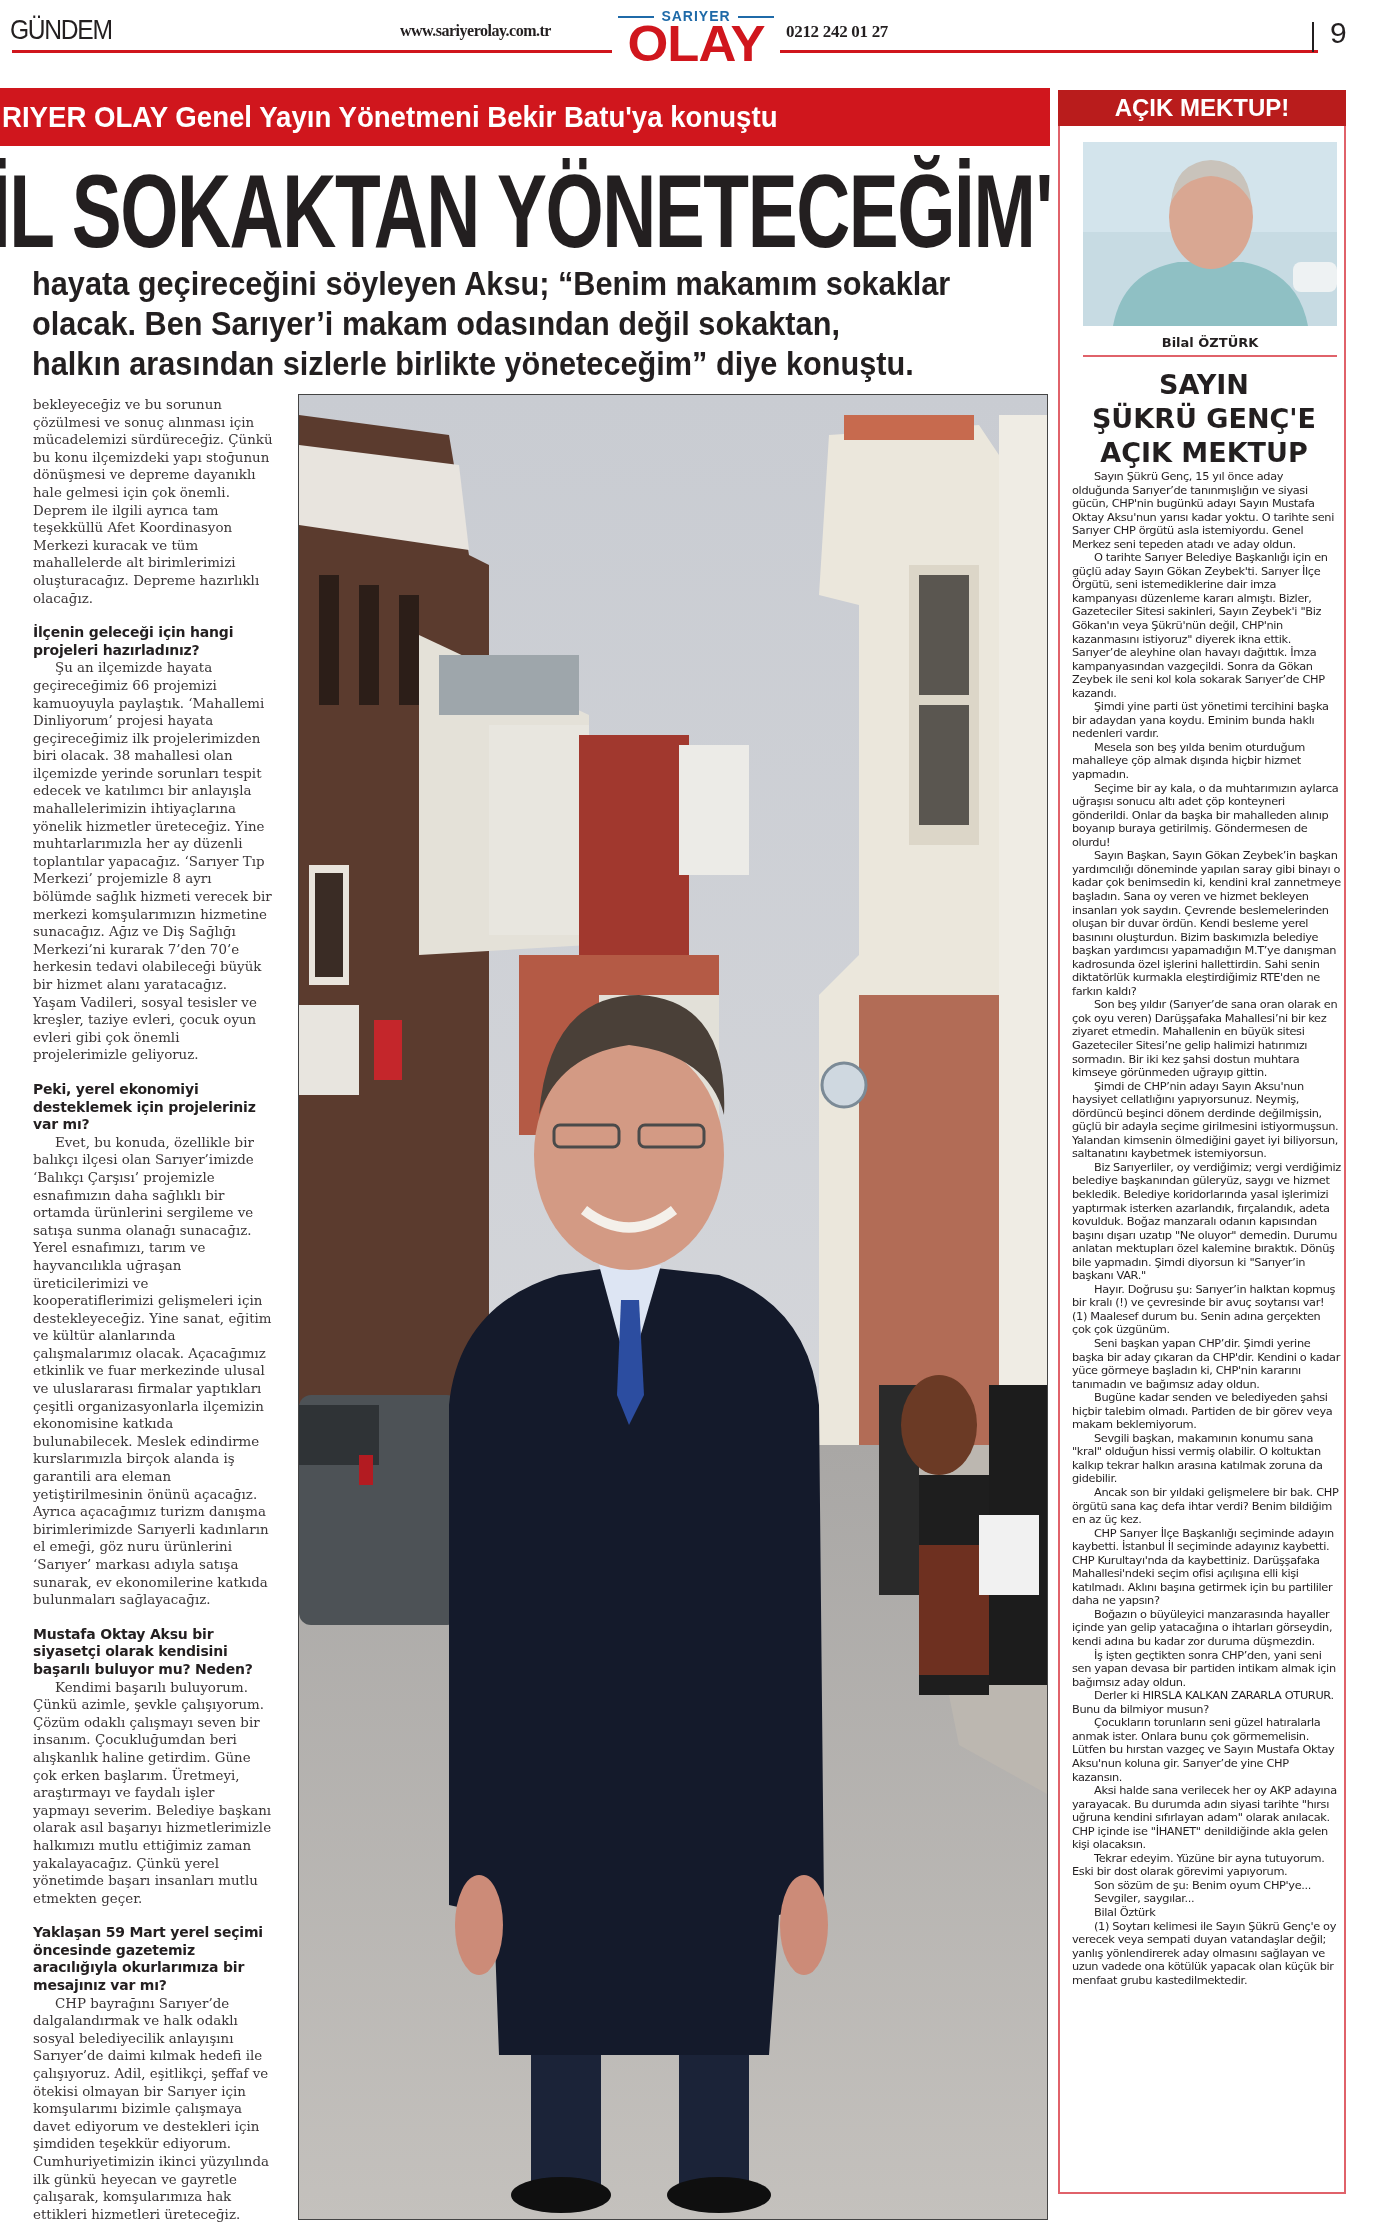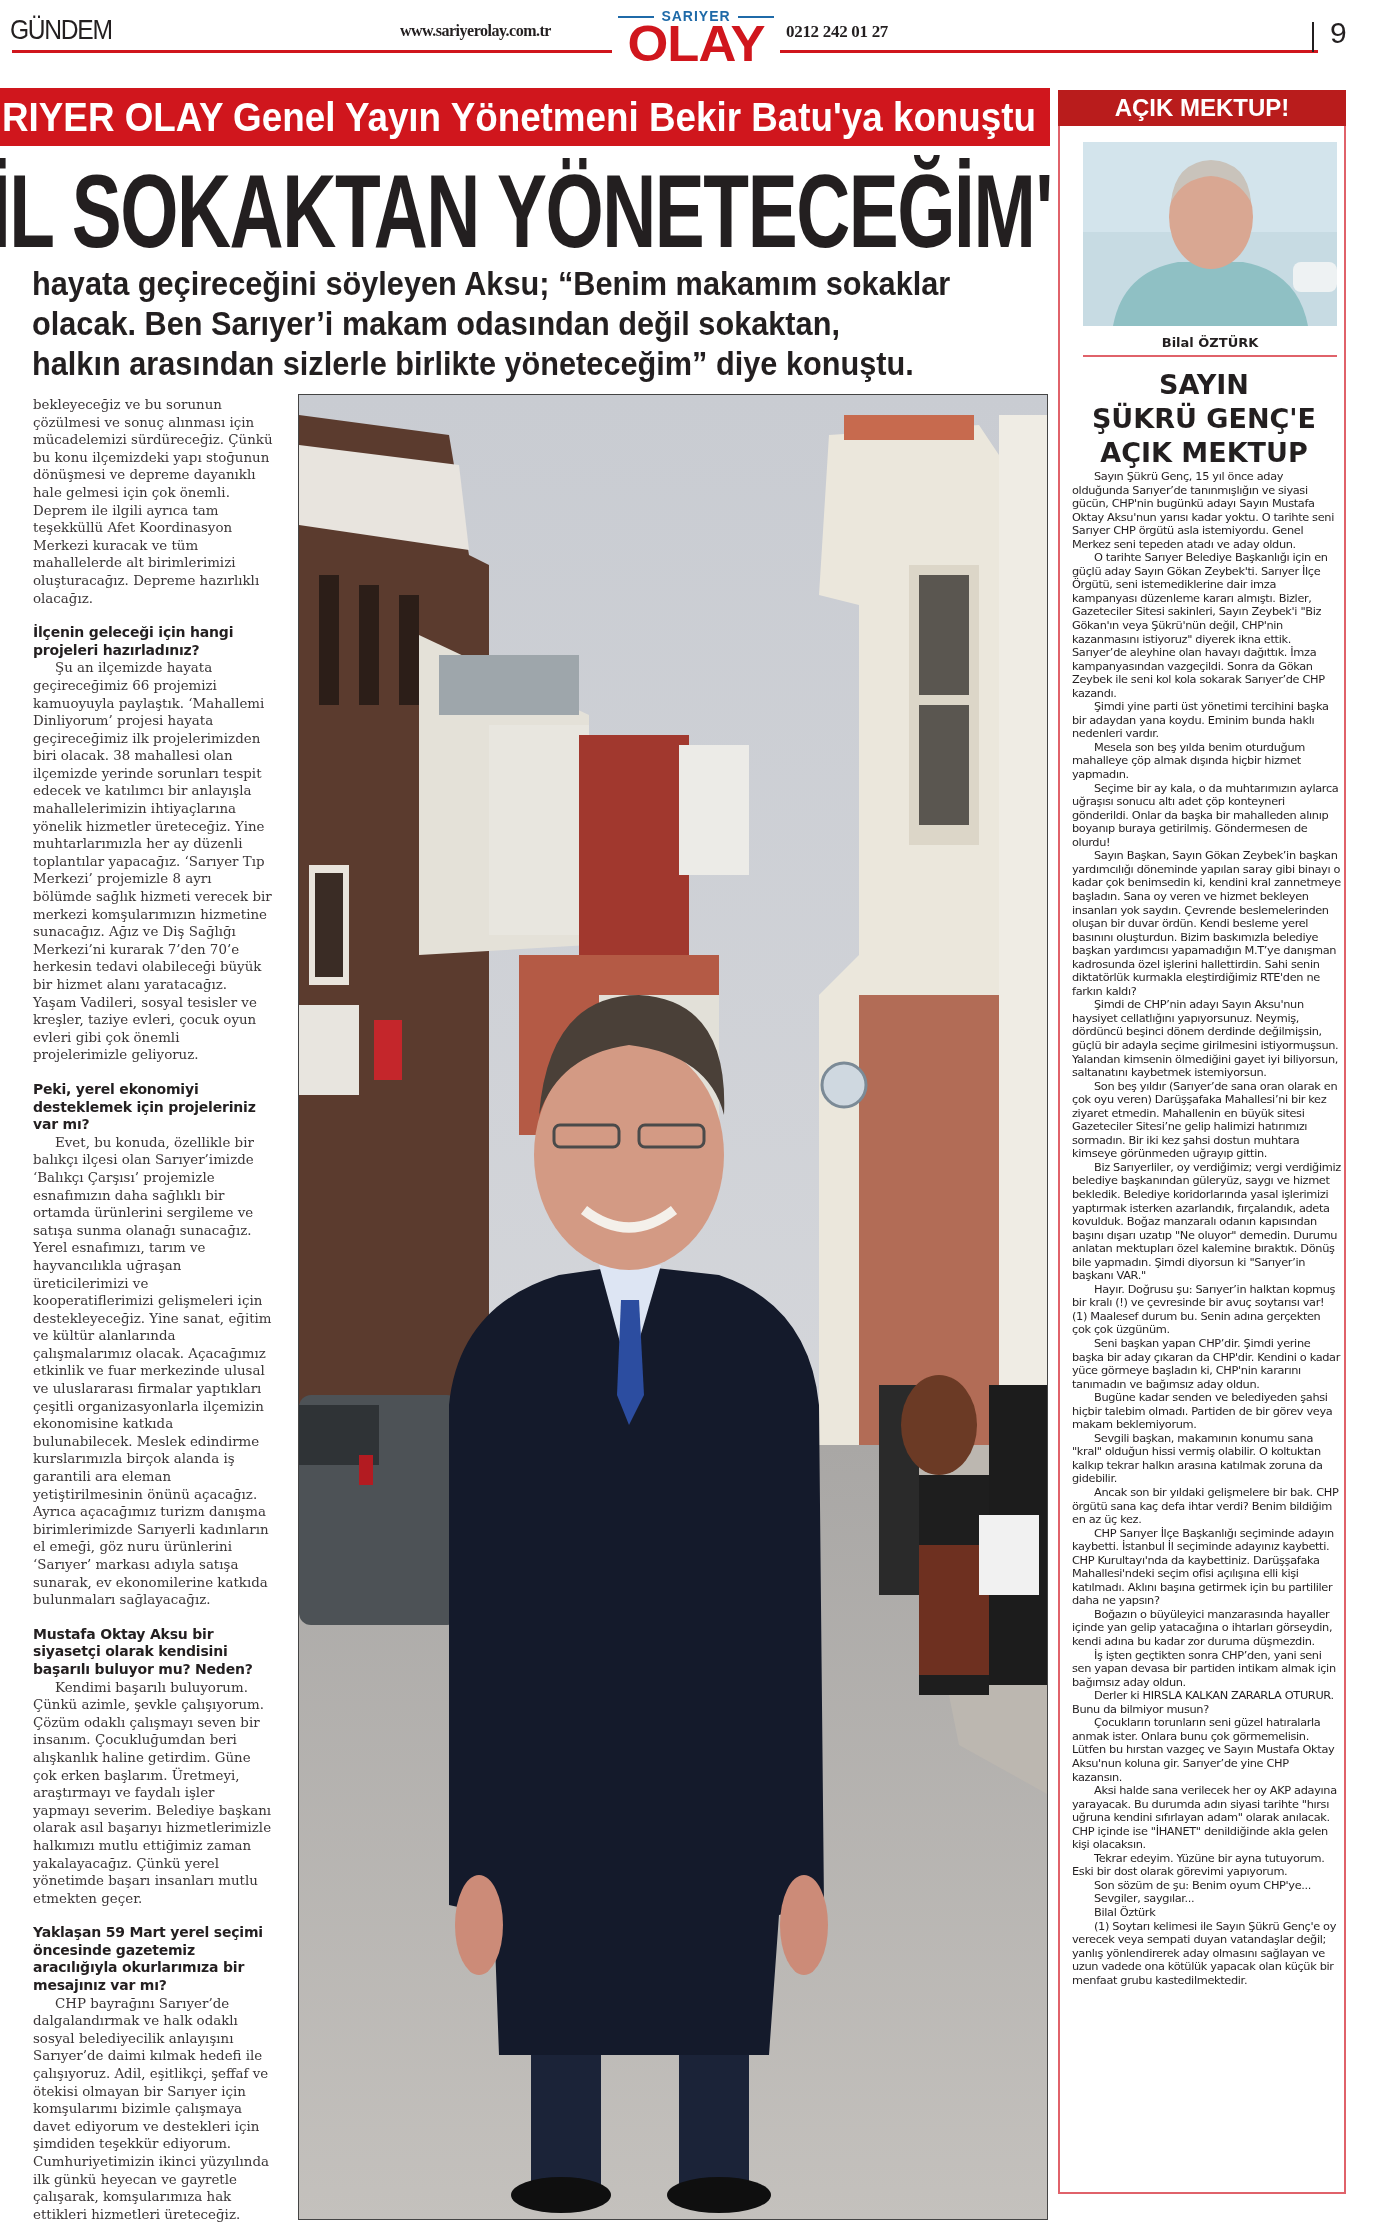--- a/index.html
+++ b/index.html
@@ -17,21 +17,21 @@
   .logo { position: absolute; left: 612px; top: 2px; width: 168px; height: 58px; text-align: center; margin-top: 7px; }
   .logo-top { font-family: "Liberation Sans", sans-serif; font-weight: bold; font-size: 14px; color: #1f6aa8; letter-spacing: 1px; line-height: 14px; position: relative; }
   .logo-top::before, .logo-top::after { content: ""; position: absolute; top: 7px; width: 36px; height: 2px; background: #1f6aa8; }
   .logo-top::before { left: 6px; }
   .logo-top::after { right: 6px; }
   .logo-main { font-family: "Liberation Sans", sans-serif; font-weight: bold; font-size: 50px; color: #d0161d; line-height: 42px; letter-spacing: -1px; transform: scaleX(1.05); }
   .hdr-pagebar { position: absolute; left: 1312px; top: 22px; width: 2px; height: 30px; background: #231f20; }
   .hdr-page { position: absolute; left: 1330px; top: 16px; font-family: "Liberation Sans", sans-serif; font-size: 30px; }
 
   
-  .kicker { position: absolute; left: 0; top: 88px; width: 1050px; height: 58px; background: #d0161d; color: #fff; font-family: "Liberation Sans", sans-serif; font-weight: bold; font-size: 40px; line-height: 58px; padding-left: 2px; white-space: nowrap; overflow: hidden; transform-origin: left; text-align: right; }
+  .kicker { position: absolute; left: 0; top: 88px; width: 1050px; height: 58px; background: #d0161d; color: #fff; font-family: "Liberation Sans", sans-serif; font-weight: bold; font-size: 30px; line-height: 58px; padding-left: 2px; white-space: nowrap; overflow: hidden; transform-origin: left; }
   .kicker span { display: inline-block; transform: scaleX(0.92); transform-origin: left; }
 
   
   .headline { position: absolute; left: 0; top: 152px; width: 1050px; height: 118px; overflow: hidden; white-space: nowrap; font-family: "Liberation Sans", sans-serif; font-weight: bold; font-size: 104px; line-height: 118px; color: #231f20; letter-spacing: -2px; }
   .headline span { display: inline-block; transform: scaleX(0.72); transform-origin: left; margin-left: -10px; }
 
   
   .subhead { position: absolute; left: 32px; top: 264px; width: 1010px; font-family: "Liberation Sans", sans-serif; font-weight: bold; font-size: 33px; line-height: 40px; color: #231f20; }
   .subhead div { white-space: nowrap; transform: scaleX(0.93); transform-origin: left; }
 
@@ -193,22 +193,22 @@
   <div>ŞÜKRÜ GENÇ'E</div>
   <div>AÇIK MEKTUP</div>
 </div>
 <div class="letter-body" id="letter-body">
     <p>Sayın Şükrü Genç, 15 yıl önce aday olduğunda Sarıyer’de tanınmışlığın ve siyasi gücün, CHP'nin bugünkü adayı Sayın Mustafa Oktay Aksu'nun yarısı kadar yoktu. O tarihte seni Sarıyer CHP örgütü asla istemiyordu. Genel Merkez seni tepeden atadı ve aday oldun.</p>
     <p>O tarihte Sarıyer Belediye Başkanlığı için en güçlü aday Sayın Gökan Zeybek'ti. Sarıyer İlçe Örgütü, seni istemediklerine dair imza kampanyası düzenleme kararı almıştı. Bizler, Gazeteciler Sitesi sakinleri, Sayın Zeybek'i "Biz Gökan'ın veya Şükrü'nün değil, CHP'nin kazanmasını istiyoruz" diyerek ikna ettik. Sarıyer’de aleyhine olan havayı dağıttık. İmza kampanyasından vazgeçildi. Sonra da Gökan Zeybek ile seni kol kola sokarak Sarıyer’de CHP kazandı.</p>
     <p>Şimdi yine parti üst yönetimi tercihini başka bir adaydan yana koydu. Eminim bunda haklı nedenleri vardır.</p>
     <p>Mesela son beş yılda benim oturduğum mahalleye çöp almak dışında hiçbir hizmet yapmadın.</p>
     <p>Seçime bir ay kala, o da muhtarımızın aylarca uğraşısı sonucu altı adet çöp konteyneri gönderildi. Onlar da başka bir mahalleden alınıp boyanıp buraya getirilmiş. Göndermesen de olurdu!</p>
     <p>Sayın Başkan, Sayın Gökan Zeybek’in başkan yardımcılığı döneminde yapılan saray gibi binayı o kadar çok benimsedin ki, kendini kral zannetmeye başladın. Sana oy veren ve hizmet bekleyen insanları yok saydın. Çevrende beslemelerinden oluşan bir duvar ördün. Kendi besleme yerel basınını oluşturdun. Bizim baskımızla belediye başkan yardımcısı yapamadığın M.T’ye danışman kadrosunda özel işlerini hallettirdin. Sahi senin diktatörlük kurmakla eleştirdiğimiz RTE'den ne farkın kaldı?</p>
+    <p>Son beş yıldır (Sarıyer’de sana oran olarak en çok oyu veren) Darüşşafaka Mahallesi’ni bir kez ziyaret etmedin. Mahallenin en büyük sitesi Gazeteciler Sitesi’ne gelip halimizi hatırımızı sormadın. Bir iki kez şahsi dostun muhtara kimseye görünmeden uğrayıp gittin.</p>
     <p>Şimdi de CHP’nin adayı Sayın Aksu'nun haysiyet cellatlığını yapıyorsunuz. Neymiş, dördüncü beşinci dönem derdinde değilmişsin, güçlü bir adayla seçime girilmesini istiyormuşsun. Yalandan kimsenin ölmediğini gayet iyi biliyorsun, saltanatını kaybetmek istemiyorsun.</p>
-    <p>Son beş yıldır (Sarıyer’de sana oran olarak en çok oyu veren) Darüşşafaka Mahallesi’ni bir kez ziyaret etmedin. Mahallenin en büyük sitesi Gazeteciler Sitesi’ne gelip halimizi hatırımızı sormadın. Bir iki kez şahsi dostun muhtara kimseye görünmeden uğrayıp gittin.</p>
     <p>Biz Sarıyerliler, oy verdiğimiz; vergi verdiğimiz belediye başkanından güleryüz, saygı ve hizmet bekledik. Belediye koridorlarında yasal işlerimizi yaptırmak isterken azarlandık, fırçalandık, adeta kovulduk. Boğaz manzaralı odanın kapısından başını dışarı uzatıp "Ne oluyor" demedin. Durumu anlatan mektupları özel kalemine bıraktık. Dönüş bile yapmadın. Şimdi diyorsun ki "Sarıyer’in başkanı VAR."</p>
     <p>Hayır. Doğrusu şu: Sarıyer’in halktan kopmuş bir kralı (!) ve çevresinde bir avuç soytarısı var! (1) Maalesef durum bu. Senin adına gerçekten çok çok üzgünüm.</p>
     <p>Seni başkan yapan CHP’dir. Şimdi yerine başka bir aday çıkaran da CHP'dir. Kendini o kadar yüce görmeye başladın ki, CHP'nin kararını tanımadın ve bağımsız aday oldun.</p>
     <p>Bugüne kadar senden ve belediyeden şahsi hiçbir talebim olmadı. Partiden de bir görev veya makam beklemiyorum.</p>
     <p>Sevgili başkan, makamının konumu sana "kral" olduğun hissi vermiş olabilir. O koltuktan kalkıp tekrar halkın arasına katılmak zoruna da gidebilir.</p>
     <p>Ancak son bir yıldaki gelişmelere bir bak. CHP örgütü sana kaç defa ihtar verdi? Benim bildiğim en az üç kez.</p>
     <p>CHP Sarıyer İlçe Başkanlığı seçiminde adayın kaybetti. İstanbul İl seçiminde adayınız kaybetti. CHP Kurultayı'nda da kaybettiniz. Darüşşafaka Mahallesi'ndeki seçim ofisi açılışına elli kişi katılmadı. Aklını başına getirmek için bu partililer daha ne yapsın?</p>
     <p>Boğazın o büyüleyici manzarasında hayaller içinde yan gelip yatacağına o ihtarları görseydin, kendi adına bu kadar zor duruma düşmezdin.</p>
     <p>İş işten geçtikten sonra CHP’den, yani seni sen yapan devasa bir partiden intikam almak için bağımsız aday oldun.</p>
     <p>Derler ki HIRSLA KALKAN ZARARLA OTURUR. Bunu da bilmiyor musun?</p>

